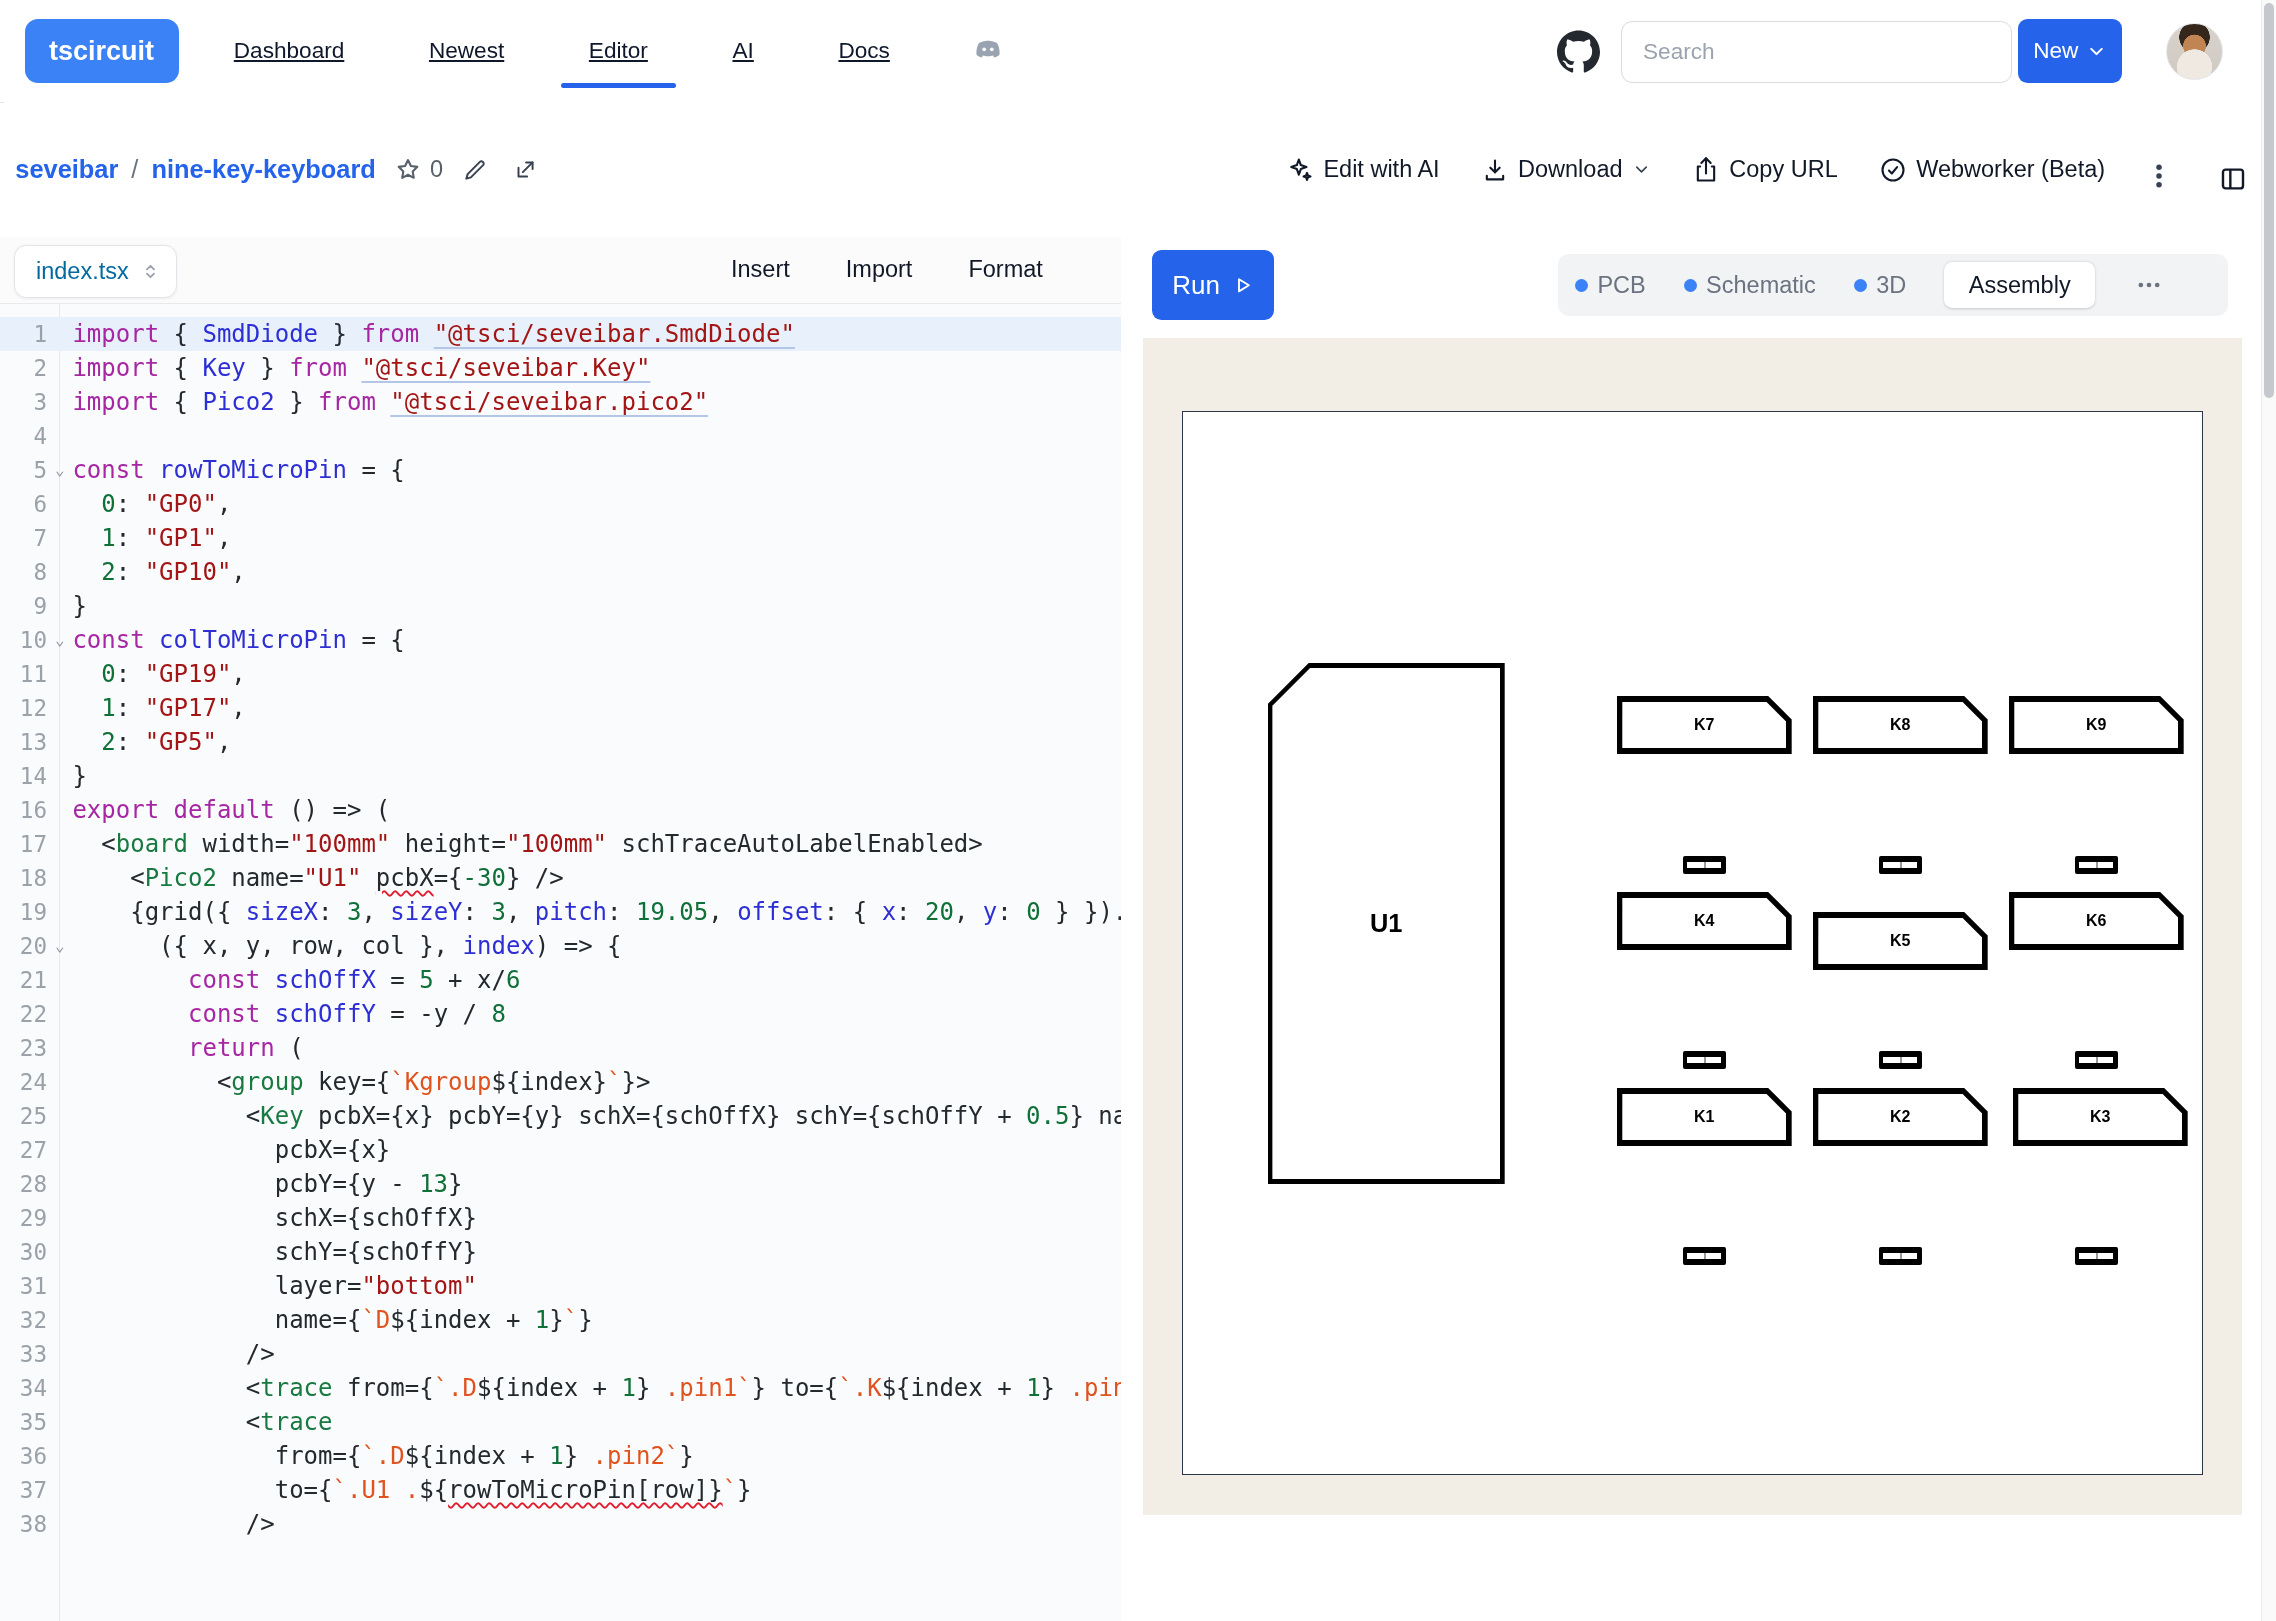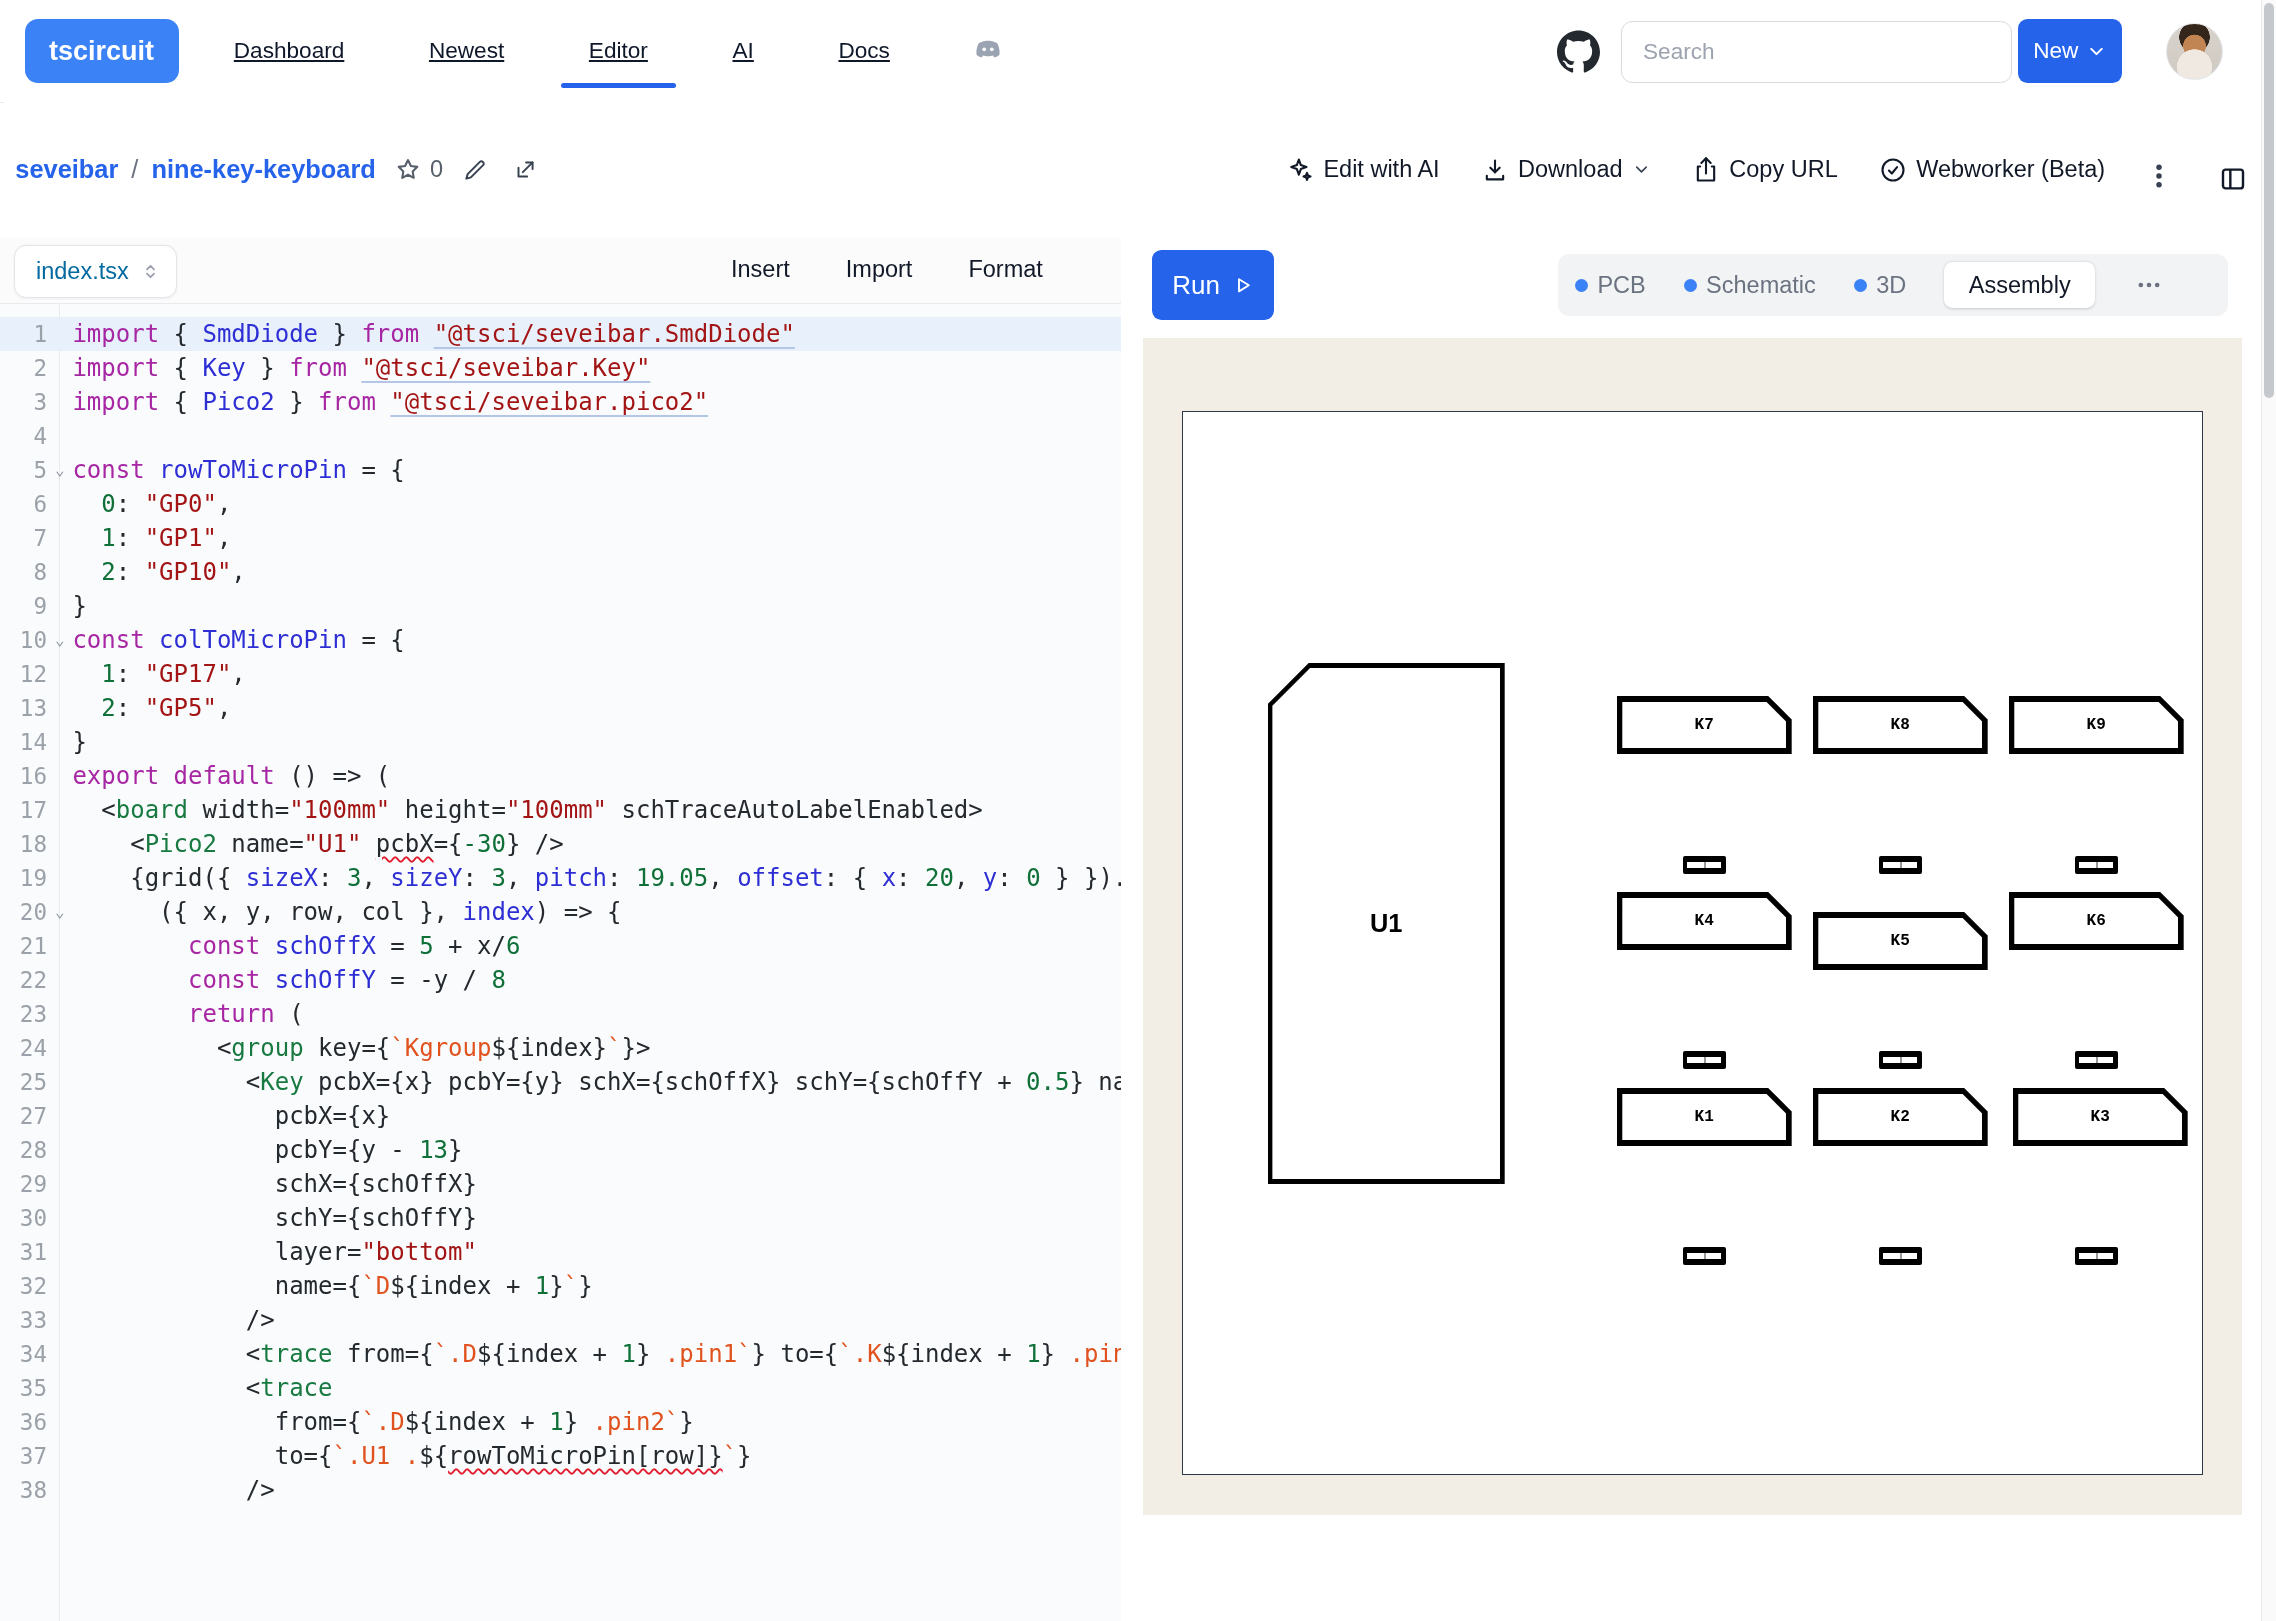--- a/index.html
+++ b/index.html
@@ -104,21 +104,21 @@
         clip-path:polygon(41px 0,100% 0,100% 100%,0 100%,0 41px);}
   .chip .inner{position:absolute;left:4.7px;top:4.7px;right:4.7px;bottom:4.7px;background:#fff;
         clip-path:polygon(38px 0,100% 0,100% 100%,0 100%,0 38px);
         display:flex;align-items:center;justify-content:center;}
   .chip .lbl{font-size:25.4px;font-weight:bold;color:#000;}
   .key{position:absolute;width:175px;height:58px;background:#000;
        clip-path:polygon(0 0,calc(100% - 23.5px) 0,100% 23.5px,100% 100%,0 100%);}
   .key .inner{position:absolute;left:5.6px;top:5.6px;right:5.6px;bottom:5.6px;background:#fff;
        clip-path:polygon(0 0,calc(100% - 20px) 0,100% 20px,100% 100%,0 100%);
        display:flex;align-items:center;justify-content:center;}
-  .key .lbl{font-size:16px;font-weight:bold;color:#000;font-family:Liberation Mono, monospace;}
+  .key .lbl{font-size:16px;font-weight:bold;color:#000;}
   .diode{position:absolute;width:43px;height:18px;background:#000;border-radius:1.9px;}
   .diode .stripe{position:absolute;left:4.7px;right:4.7px;top:5.6px;height:6.6px;background:#fff;}
   .diode .tick{position:absolute;left:50%;top:5.6px;width:1.9px;height:6.6px;background:#9a9a9a;}
 </style>
 </head>
 <body>
 
 <div id="app">
 
   <div class="navbar">
@@ -264,20 +264,21 @@
         <div class="code-line active"><span class="lnum">1</span><span class="fold"></span><span class="ltext"><span class="tok-k">import</span><span class="tok-d"> { </span><span class="tok-v">SmdDiode</span><span class="tok-d"> } </span><span class="tok-k">from</span><span class="tok-d"> </span><span class="tok-u">"@tsci/seveibar.SmdDiode"</span></span></div>
         <div class="code-line"><span class="lnum">2</span><span class="fold"></span><span class="ltext"><span class="tok-k">import</span><span class="tok-d"> { </span><span class="tok-v">Key</span><span class="tok-d"> } </span><span class="tok-k">from</span><span class="tok-d"> </span><span class="tok-u">"@tsci/seveibar.Key"</span></span></div>
         <div class="code-line"><span class="lnum">3</span><span class="fold"></span><span class="ltext"><span class="tok-k">import</span><span class="tok-d"> { </span><span class="tok-v">Pico2</span><span class="tok-d"> } </span><span class="tok-k">from</span><span class="tok-d"> </span><span class="tok-u">"@tsci/seveibar.pico2"</span></span></div>
         <div class="code-line"><span class="lnum">4</span><span class="fold"></span><span class="ltext"></span></div>
         <div class="code-line"><span class="lnum">5</span><span class="fold">⌄</span><span class="ltext"><span class="tok-k">const</span><span class="tok-d"> </span><span class="tok-v">rowToMicroPin</span><span class="tok-d"> = {</span></span></div>
         <div class="code-line"><span class="lnum">6</span><span class="fold"></span><span class="ltext"><span class="tok-d">  </span><span class="tok-n">0</span><span class="tok-d">: </span><span class="tok-s">"GP0"</span><span class="tok-d">,</span></span></div>
         <div class="code-line"><span class="lnum">7</span><span class="fold"></span><span class="ltext"><span class="tok-d">  </span><span class="tok-n">1</span><span class="tok-d">: </span><span class="tok-s">"GP1"</span><span class="tok-d">,</span></span></div>
         <div class="code-line"><span class="lnum">8</span><span class="fold"></span><span class="ltext"><span class="tok-d">  </span><span class="tok-n">2</span><span class="tok-d">: </span><span class="tok-s">"GP10"</span><span class="tok-d">,</span></span></div>
         <div class="code-line"><span class="lnum">9</span><span class="fold"></span><span class="ltext"><span class="tok-d">}</span></span></div>
         <div class="code-line"><span class="lnum">10</span><span class="fold">⌄</span><span class="ltext"><span class="tok-k">const</span><span class="tok-d"> </span><span class="tok-v">colToMicroPin</span><span class="tok-d"> = {</span></span></div>
+        <div class="code-line"><span class="lnum">11</span><span class="fold"></span><span class="ltext"><span class="tok-d">  </span><span class="tok-n">0</span><span class="tok-d">: </span><span class="tok-s">"GP19"</span><span class="tok-d">,</span></span></div>
         <div class="code-line"><span class="lnum">12</span><span class="fold"></span><span class="ltext"><span class="tok-d">  </span><span class="tok-n">1</span><span class="tok-d">: </span><span class="tok-s">"GP17"</span><span class="tok-d">,</span></span></div>
         <div class="code-line"><span class="lnum">13</span><span class="fold"></span><span class="ltext"><span class="tok-d">  </span><span class="tok-n">2</span><span class="tok-d">: </span><span class="tok-s">"GP5"</span><span class="tok-d">,</span></span></div>
         <div class="code-line"><span class="lnum">14</span><span class="fold"></span><span class="ltext"><span class="tok-d">}</span></span></div>
         <div class="code-line"><span class="lnum">16</span><span class="fold"></span><span class="ltext"><span class="tok-k">export</span><span class="tok-d"> </span><span class="tok-k">default</span><span class="tok-d"> () =&gt; (</span></span></div>
         <div class="code-line"><span class="lnum">17</span><span class="fold"></span><span class="ltext"><span class="tok-d">  &lt;</span><span class="tok-t">board</span><span class="tok-d"> width=</span><span class="tok-s">"100mm"</span><span class="tok-d"> height=</span><span class="tok-s">"100mm"</span><span class="tok-d"> schTraceAutoLabelEnabled&gt;</span></span></div>
         <div class="code-line"><span class="lnum">18</span><span class="fold"></span><span class="ltext"><span class="tok-d">    &lt;</span><span class="tok-t">Pico2</span><span class="tok-d"> name=</span><span class="tok-s">"U1"</span><span class="tok-d"> </span><span class="tok-w">pcbX</span><span class="tok-d">={</span><span class="tok-n">-30</span><span class="tok-d">} /&gt;</span></span></div>
         <div class="code-line"><span class="lnum">19</span><span class="fold"></span><span class="ltext"><span class="tok-d">    {grid({ </span><span class="tok-v">sizeX</span><span class="tok-d">: </span><span class="tok-n">3</span><span class="tok-d">, </span><span class="tok-v">sizeY</span><span class="tok-d">: </span><span class="tok-n">3</span><span class="tok-d">, </span><span class="tok-v">pitch</span><span class="tok-d">: </span><span class="tok-n">19.05</span><span class="tok-d">, </span><span class="tok-v">offset</span><span class="tok-d">: { </span><span class="tok-v">x</span><span class="tok-d">: </span><span class="tok-n">20</span><span class="tok-d">, </span><span class="tok-v">y</span><span class="tok-d">: </span><span class="tok-n">0</span><span class="tok-d"> } }).map(</span></span></div>
         <div class="code-line"><span class="lnum">20</span><span class="fold">⌄</span><span class="ltext"><span class="tok-d">      ({ x, y, row, col }, </span><span class="tok-v">index</span><span class="tok-d">) =&gt; {</span></span></div>
         <div class="code-line"><span class="lnum">21</span><span class="fold"></span><span class="ltext"><span class="tok-d">        </span><span class="tok-k">const</span><span class="tok-d"> </span><span class="tok-v">schOffX</span><span class="tok-d"> = </span><span class="tok-n">5</span><span class="tok-d"> + x/</span><span class="tok-n">6</span></span></div>
         <div class="code-line"><span class="lnum">22</span><span class="fold"></span><span class="ltext"><span class="tok-d">        </span><span class="tok-k">const</span><span class="tok-d"> </span><span class="tok-v">schOffY</span><span class="tok-d"> = -y / </span><span class="tok-n">8</span></span></div>

